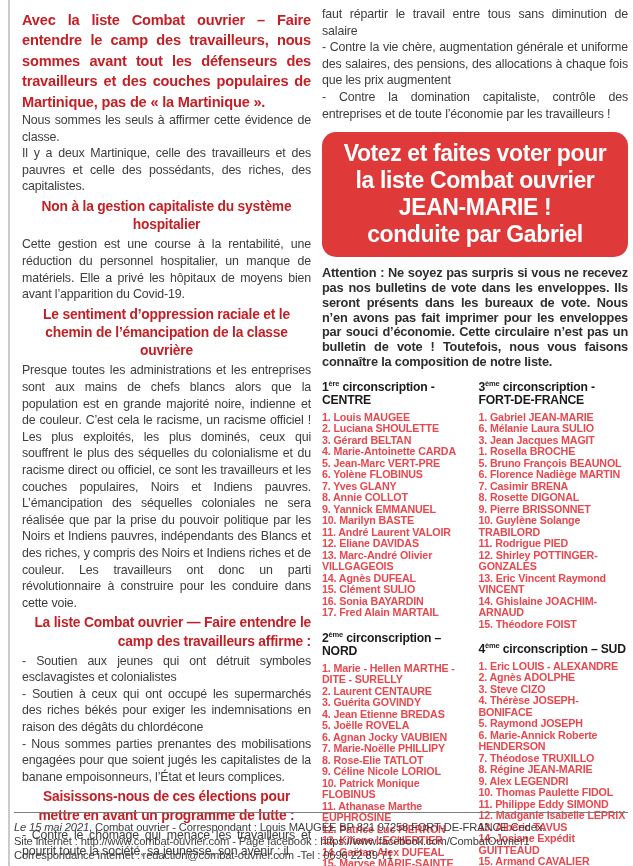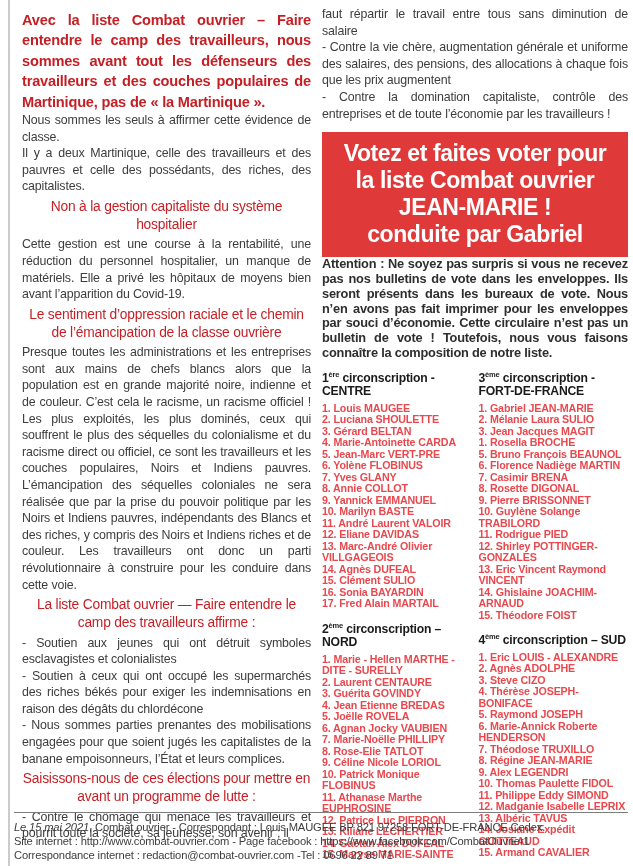--- a/index.html
+++ b/index.html
@@ -30,39 +30,40 @@
     letter-spacing: -0.2px;
   }
   .body-p {
     color: #3d3d3d;
     font-size: 12.4px; line-height: 16.6px;
     text-align: justify;
     letter-spacing: -0.15px;
   }
   .heading {
     color: #c41f25;
-    font-weight: 400;
+    font-weight: 700;
     font-size: 13.8px; line-height: 18.2px;
     text-align: center;
     margin: 3px 0 2px 0;
     letter-spacing: -0.2px;
   }
-  .heading.align-left { text-align: center; }
+  .heading.align-left { text-align: right; }
   .banner {
     margin-top: 10px;
     background: #df393a;
     color: #ffffff;
     font-weight: 800;
     font-size: 23px; line-height: 27px;
     text-align: center;
     padding: 8px 2px 9px 2px;
     letter-spacing: -0.4px;
+    border-radius: 14px;
   }
   .attention {
-    margin-top: 0;
+    margin-top: 9px;
     color: #2e2e2e;
     font-weight: 700;
     font-size: 12.8px; line-height: 14.8px;
     text-align: justify;
     letter-spacing: -0.2px;
   }
   .lists { display: flex; gap: 7px; margin-top: 5px; }
   .lists-col { width: 50%; }
   .clist-header {
     color: #1a1a1a;
@@ -190,21 +191,21 @@
               <li>15. Maryse MARIE-SAINTE</li>
             </ul>
         </div>
       </div>
       <div class="lists-col">
         <div class="clist clist-section">
           <h3 class="clist-header"><span>3</span><sup>ème</sup><span> circonscription - FORT-DE-FRANCE</span></h3>
           <ul>
 
           <li>1. Gabriel JEAN-MARIE</li>
-              <li>2. Mélanie Laura SULIO</li>
+              <li>6. Mélanie Laura SULIO</li>
               <li>3. Jean Jacques MAGIT</li>
               <li>1. Rosella BROCHE</li>
               <li>5. Bruno François BEAUNOL</li>
               <li>6. Florence Nadiège MARTIN</li>
               <li>7. Casimir BRENA</li>
               <li>8. Rosette DIGONAL</li>
               <li>9. Pierre BRISSONNET</li>
               <li>10. Guylène Solange TRABILORD</li>
               <li>11. Rodrigue PIED</li>
               <li>12. Shirley POTTINGER-GONZALES</li>

